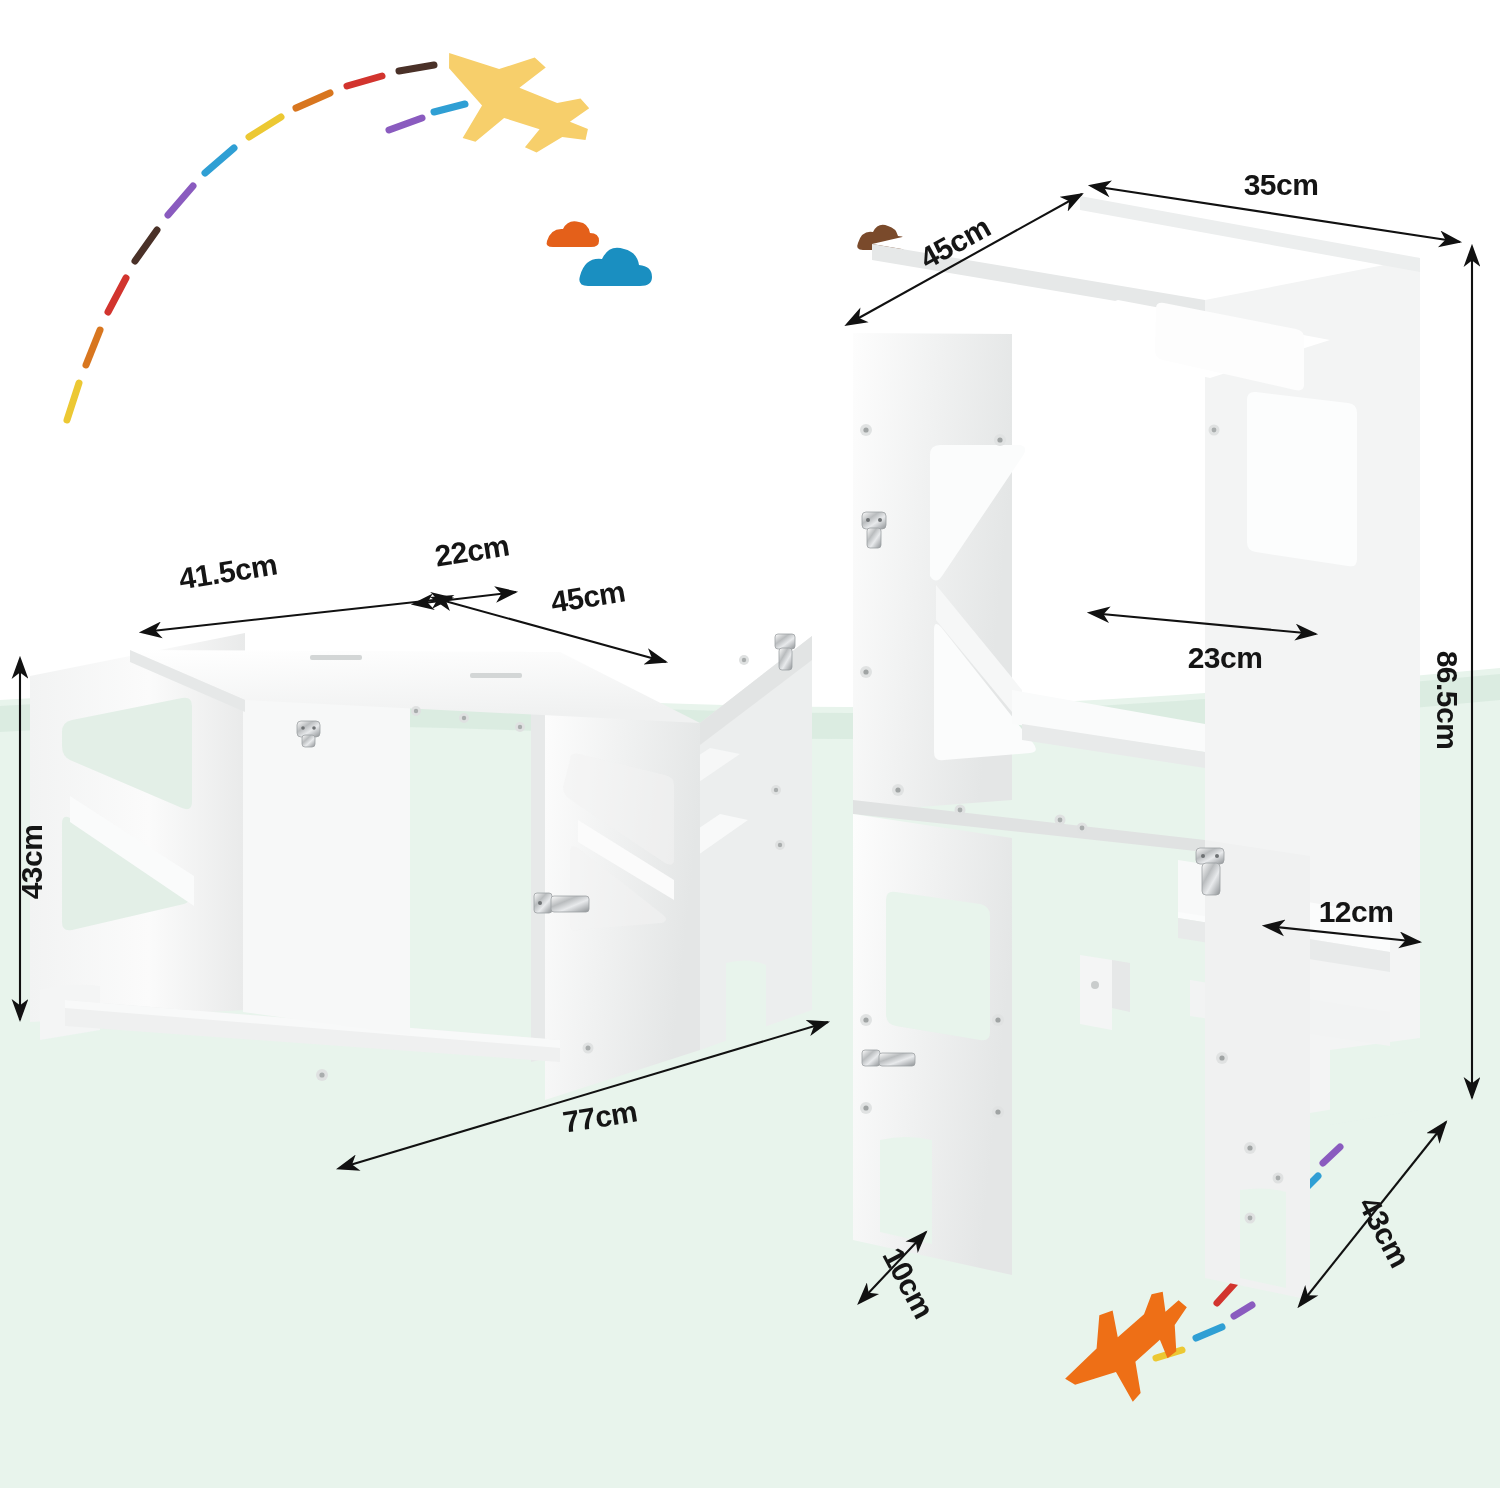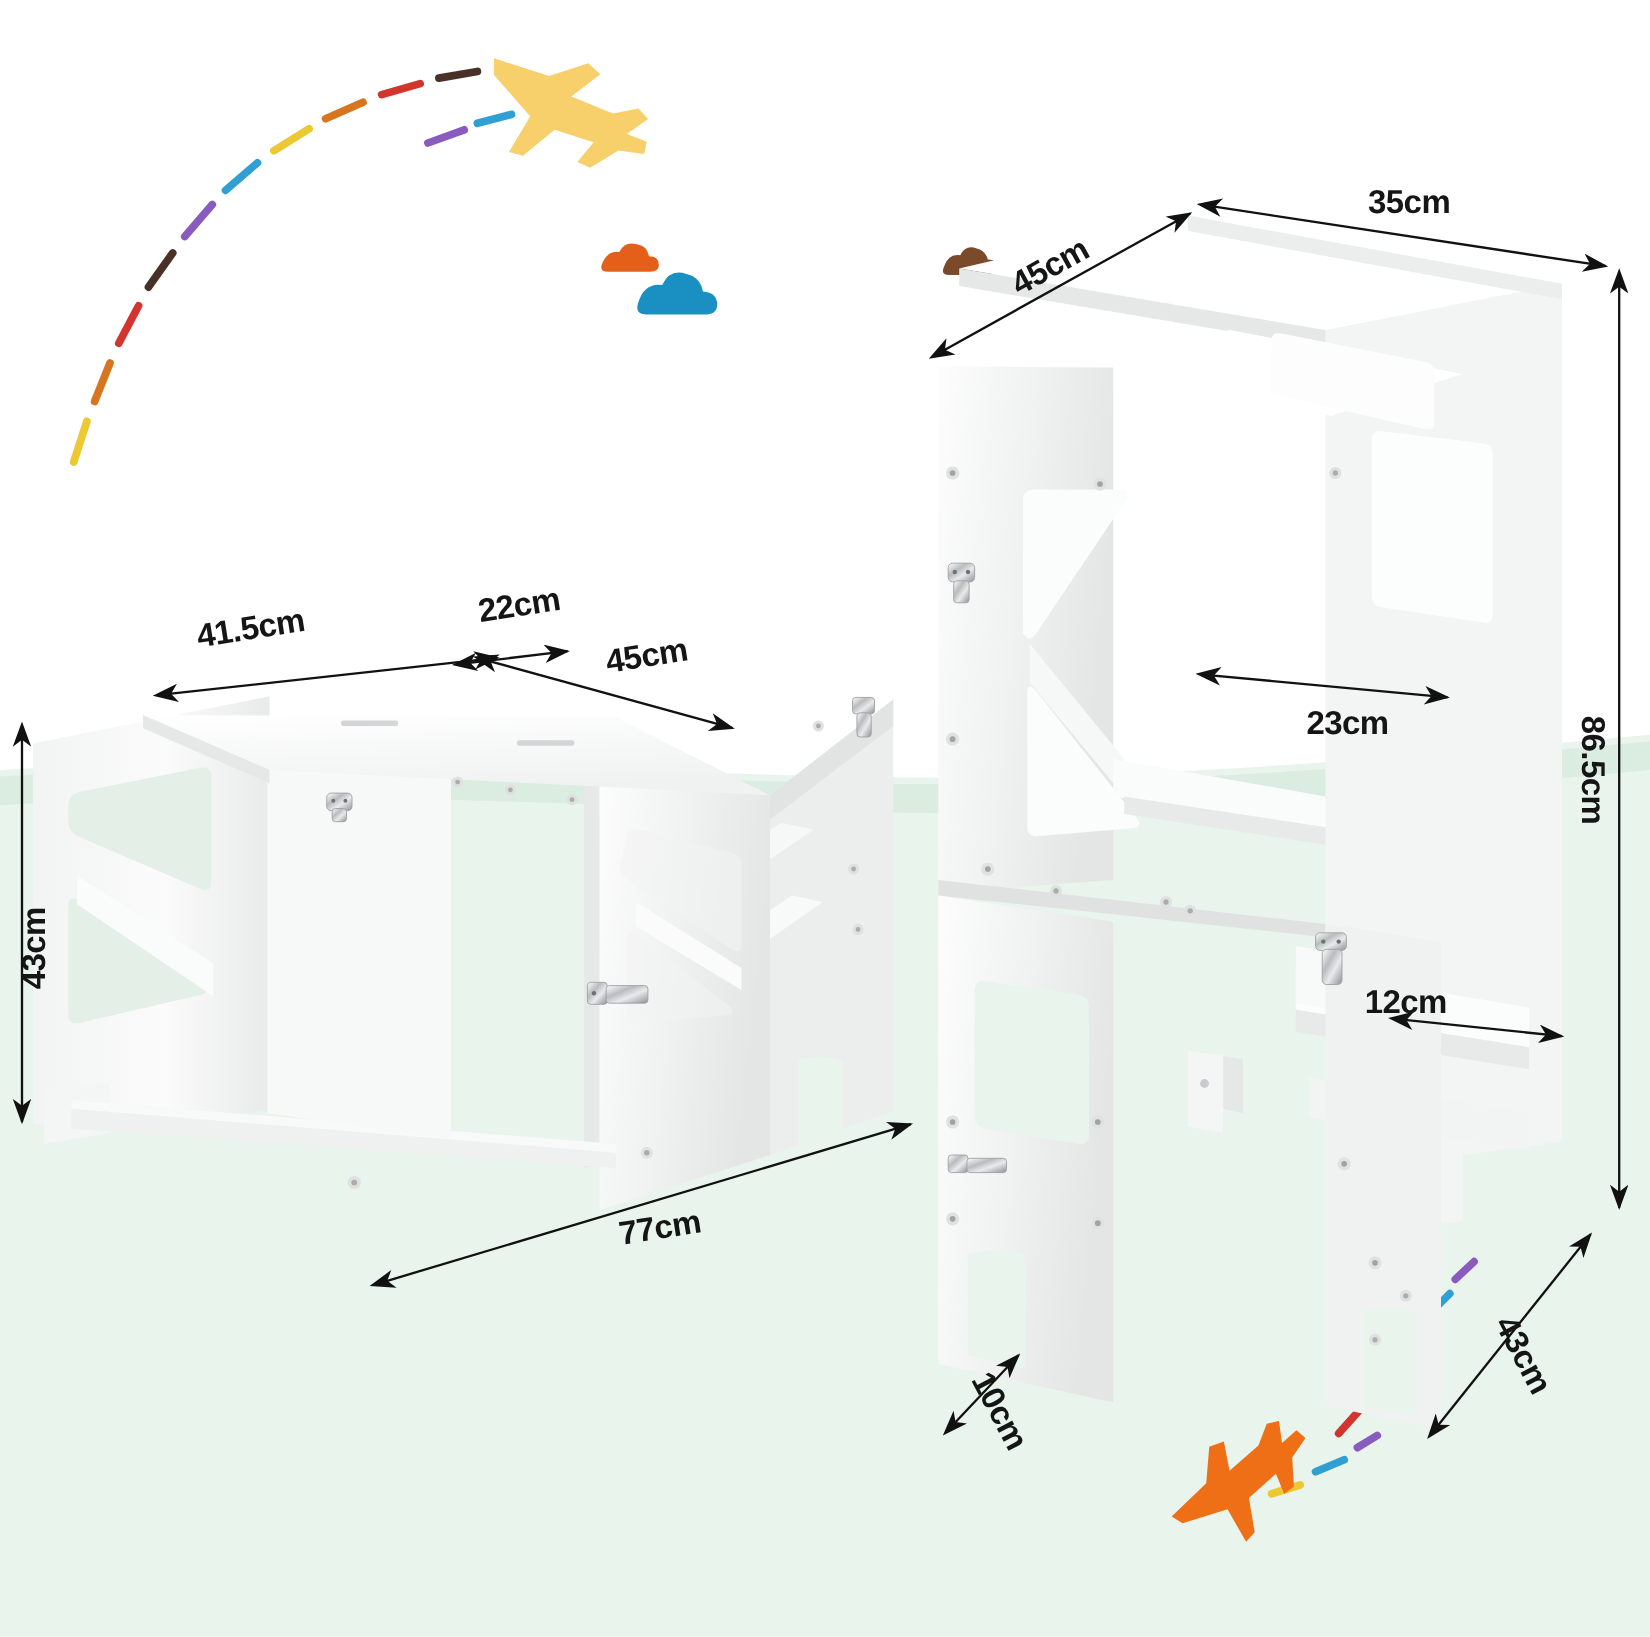--- a/index.html
+++ b/index.html
@@ -369,18 +369,18 @@
     <div class="dim-label" style="left:228px; top:572px; font-size:30px; transform:translate(-50%,-50%) rotate(-9deg);">41.5cm</div>
     <div class="dim-label" style="left:472px; top:551px; font-size:30px; transform:translate(-50%,-50%) rotate(-9deg);">22cm</div>
     <div class="dim-label" style="left:588px; top:597px; font-size:30px; transform:translate(-50%,-50%) rotate(-9deg);">45cm</div>
     <div class="dim-label" style="left:32px; top:862px; font-size:30px; transform:translate(-50%,-50%) rotate(-90deg);">43cm</div>
     <div class="dim-label" style="left:600px; top:1117px; font-size:30px; transform:translate(-50%,-50%) rotate(-9deg);">77cm</div>
 
     <div class="dim-label" style="left:1253px; top:185px; font-size:30px; transform:translate(-50%,-50%) rotate(0deg);margin-left:28px;">35cm</div>
     <div class="dim-label" style="left:955px; top:243px; font-size:30px; transform:translate(-50%,-50%) rotate(-29deg);">45cm</div>
     <div class="dim-label" style="left:1194px; top:658px; font-size:30px; transform:translate(-50%,-50%) rotate(0deg);margin-left:31px;">23cm</div>
     <div class="dim-label" style="left:1447px; top:700px; font-size:30px; transform:translate(-50%,-50%) rotate(90deg);">86.5cm</div>
-    <div class="dim-label" style="left:1278px; top:912px; font-size:30px; transform:translate(-50%,-50%) rotate(0deg);">12cm</div>
+    <div class="dim-label" style="left:1356px; top:912px; font-size:30px; transform:translate(-50%,-50%) rotate(0deg);">12cm</div>
     <div class="dim-label" style="left:908px; top:1283px; font-size:30px; transform:translate(-50%,-50%) rotate(62deg);">10cm</div>
     <div class="dim-label" style="left:1384px; top:1232px; font-size:30px; transform:translate(-50%,-50%) rotate(62deg);">43cm</div>
   </div>
 
 </div>
 
 </body></html>

